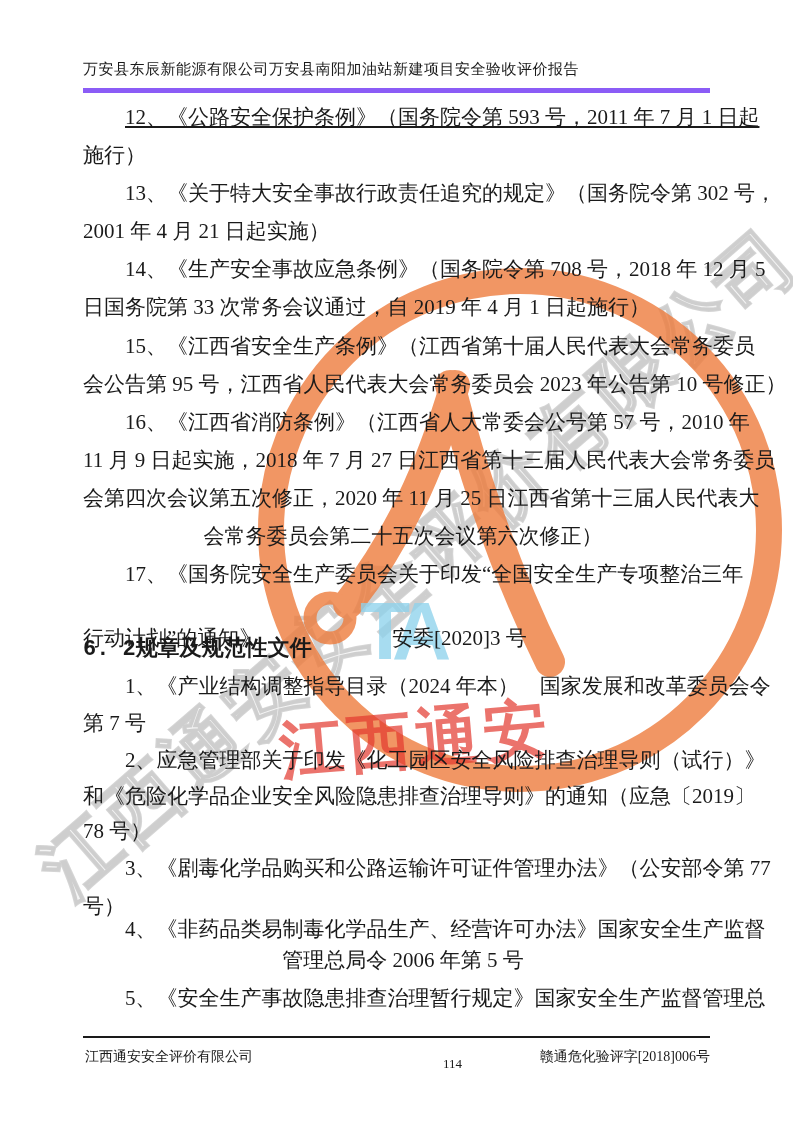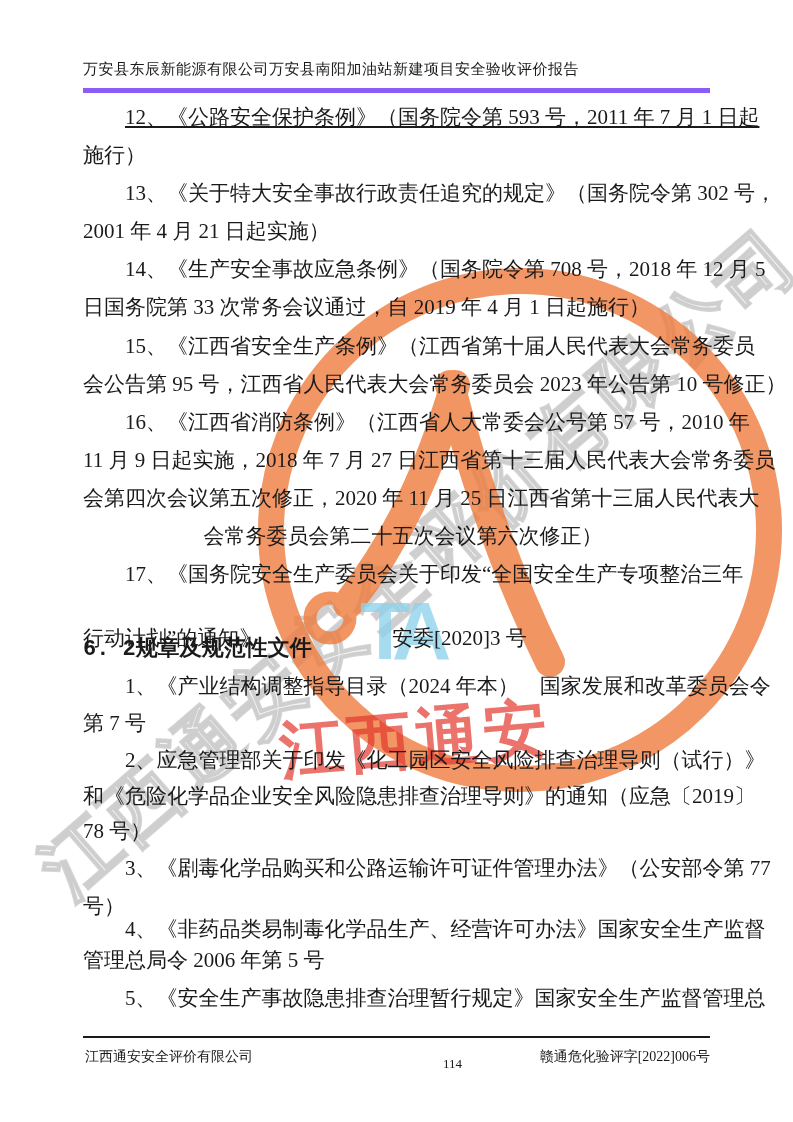--- a/index.html
+++ b/index.html
@@ -101,24 +101,24 @@
         <div class="line" style="top: 597px; margin-top: 28px;"><span>行动计划”的通知》</span><span style="position: absolute; left: 309px;">安委[2020]3 号</span></div>
         <div class="line heading" style="top: 637px; font-family: Liberation Mono, monospace;">6. 2规章及规范性文件</div>
         <div class="line ind" style="top: 673px;">1、《产业结构调整指导目录（2024 年本）　国家发展和改革委员会令</div>
         <div class="line" style="top: 710px;">第 7 号</div>
         <div class="line ind" style="top: 747px;">2、应急管理部关于印发《化工园区安全风险排查治理导则（试行）》</div>
         <div class="line" style="top: 783px;">和《危险化学品企业安全风险隐患排查治理导则》的通知（应急〔2019〕</div>
         <div class="line" style="top: 818px;">78 号）</div>
         <div class="line ind" style="top: 855px;">3、《剧毒化学品购买和公路运输许可证件管理办法》（公安部令第 77</div>
         <div class="line" style="top: 893px;">号）</div>
         <div class="line ind" style="top: 916px;">4、《非药品类易制毒化学品生产、经营许可办法》国家安全生产监督</div>
-        <div class="line" style="top: 947px;">管理总局令 2006 年第 5 号</div>
+        <div class="line" style="top: 947px; text-align: center;">管理总局令 2006 年第 5 号</div>
         <div class="line ind" style="top: 985px;">5、《安全生产事故隐患排查治理暂行规定》国家安全生产监督管理总</div>
       </div>
 
     <div class="pg-footer">
       <span class="f-left">江西通安安全评价有限公司</span>
       <span class="f-page">114</span>
-      <span class="f-right">赣通危化验评字[2022]006号</span>
+      <span class="f-right">赣通危化验评字[2018]006号</span>
     </div>
   </div>
 
 </div>
 
 </body></html>

